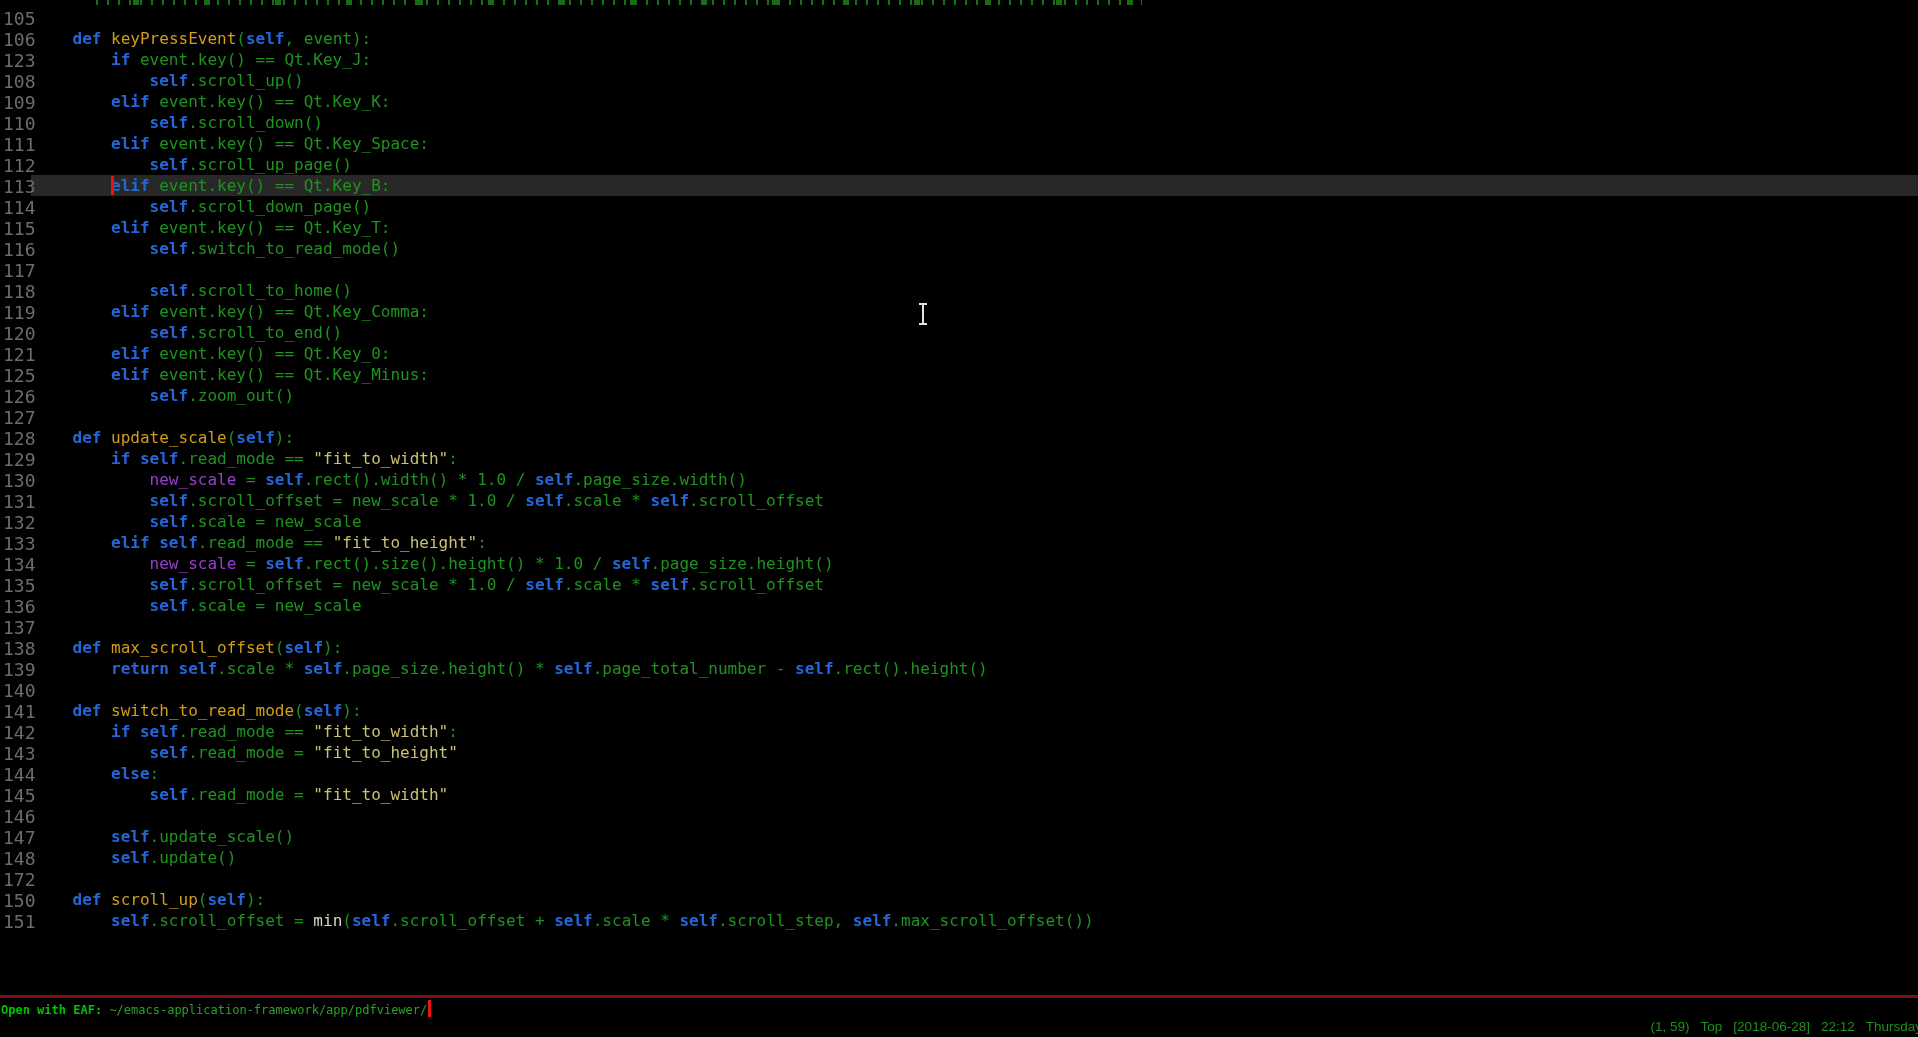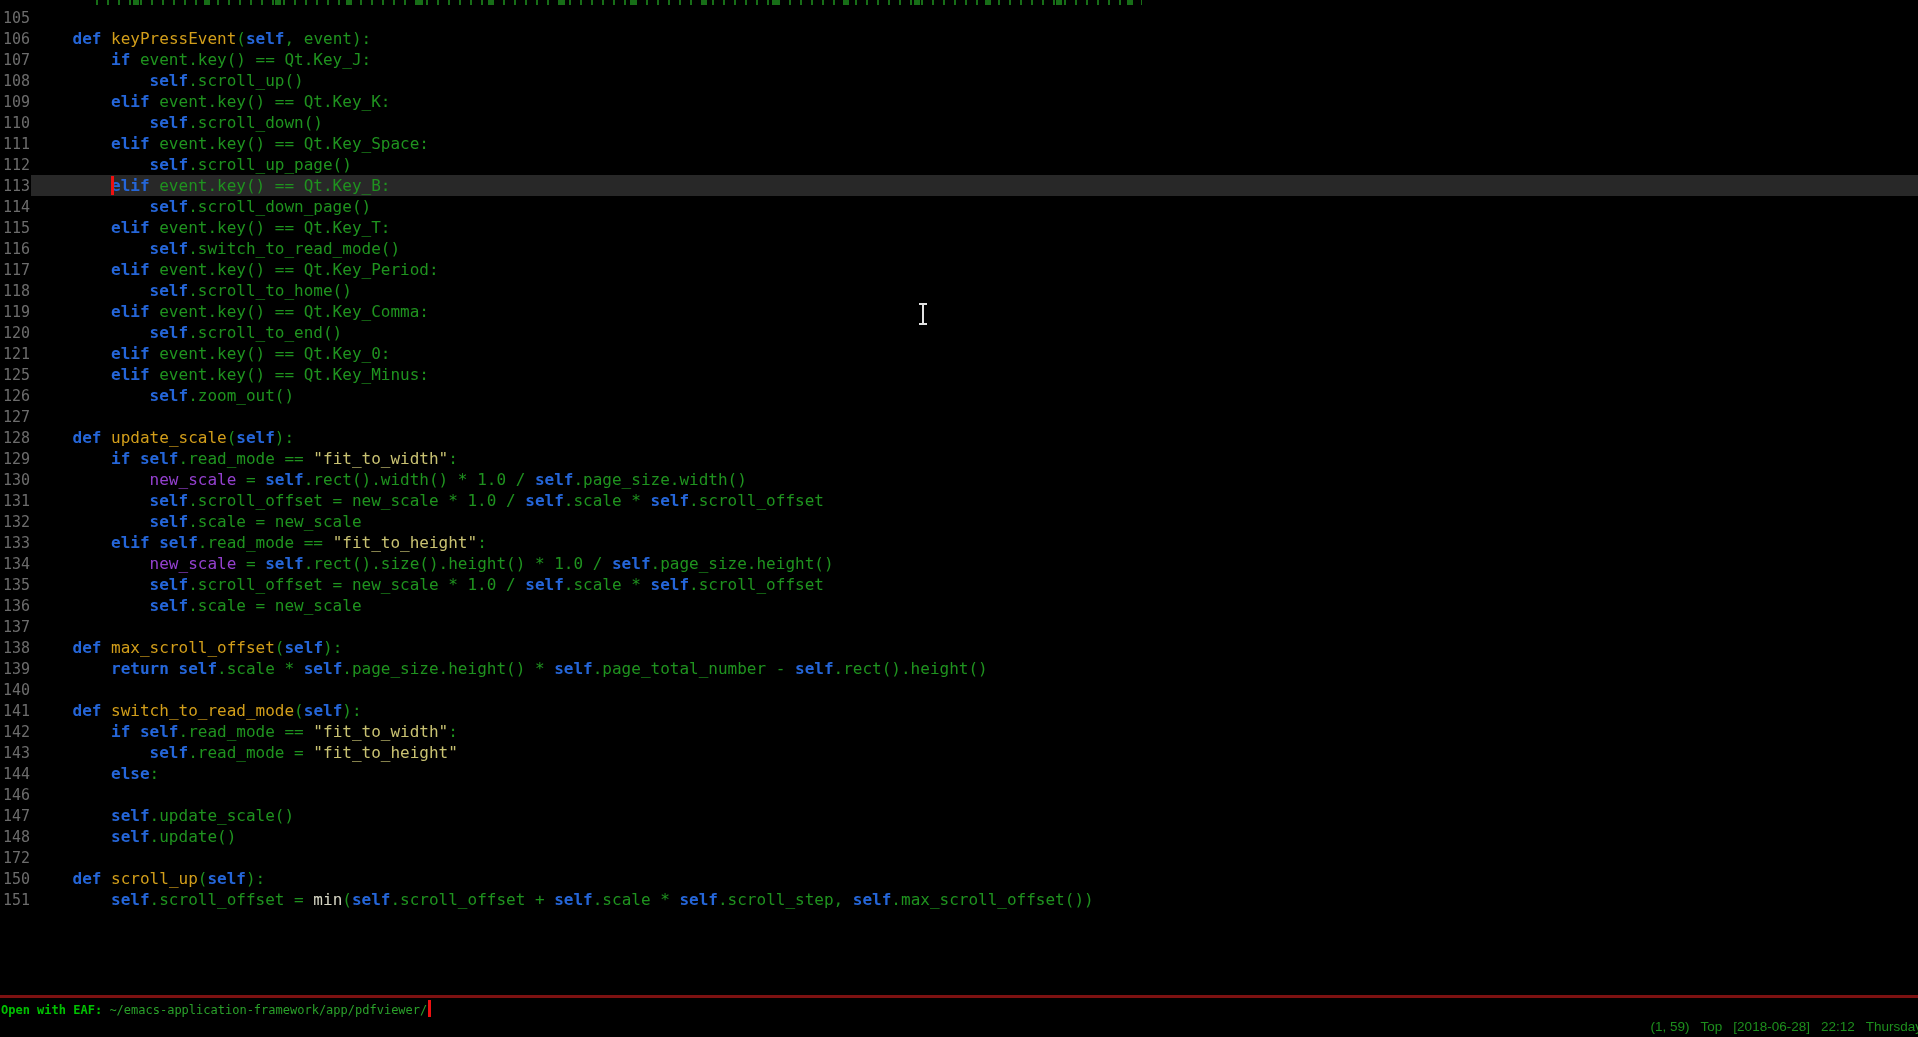--- a/index.html
+++ b/index.html
@@ -23,21 +23,21 @@
     font-size:16px;line-height:21px;
   }
   .code-line{position:relative;height:21px;white-space:pre;}
   .code-line .hlbg{
     display:none;position:absolute;left:31px;right:0;top:0;bottom:0;
     background:var(--hlline);
   }
   .code-line.current .hlbg{display:block;}
   .line-number{
     position:absolute;left:3px;top:1px;
-    font-size:15px;color:var(--linenum);letter-spacing:0;text-align:right;
+    font-size:18px;color:var(--linenum);letter-spacing:0;text-align:right;
   }
   .line-text{position:absolute;left:34px;top:0;white-space:pre;}
   .tk-d{color:var(--fg);}
   .tk-k{color:var(--keyword);font-weight:bold;}
   .tk-f{color:var(--funcname);}
   .tk-s{color:var(--string);}
   .tk-v{color:var(--variable);text-align:right;}
   .tk-b{color:var(--builtin);}
   .ed-cursor{
     position:absolute;top:1px;height:19px;width:2.5px;
@@ -68,31 +68,31 @@
 </head>
 <body>
 
 <div class="screen" style="--bg: #000000; --fg: #1f931f; --keyword: #2566d9; --funcname: #d29e1a; --string: #c9c272; --variable: #9440cf; --builtin: #d6d6c4; --linenum: #6c6c6c; --hlline: #282828; --cursor: #ee1111; --modeline: #7d1111; --prompt: #00c200; --input: #2aa12a; --tray: #1d8f1d;">
 
   <div class="clipped-line"></div>
 
   <div id="code" class="code-area">
       <div class="code-line"><span class="line-number">105</span><span class="line-text"></span></div>
       <div class="code-line"><span class="line-number">106</span><span class="line-text"><span class="tk tk-d">    </span><span class="tk tk-k">def</span><span class="tk tk-d"> </span><span class="tk tk-f">keyPressEvent</span><span class="tk tk-d">(</span><span class="tk tk-k">self</span><span class="tk tk-d">, event):</span></span></div>
-      <div class="code-line"><span class="line-number">107</span><span class="line-text"><span class="tk tk-d">        </span><span class="tk tk-k">if</span><span class="tk tk-d"> event.key() == Qt.Key_J:</span></span></div>
+      <div class="code-line"><span class="line-number">123</span><span class="line-text"><span class="tk tk-d">        </span><span class="tk tk-k">if</span><span class="tk tk-d"> event.key() == Qt.Key_J:</span></span></div>
       <div class="code-line"><span class="line-number">108</span><span class="line-text"><span class="tk tk-d">            </span><span class="tk tk-k">self</span><span class="tk tk-d">.scroll_up()</span></span></div>
       <div class="code-line"><span class="line-number">109</span><span class="line-text"><span class="tk tk-d">        </span><span class="tk tk-k">elif</span><span class="tk tk-d"> event.key() == Qt.Key_K:</span></span></div>
       <div class="code-line"><span class="line-number">110</span><span class="line-text"><span class="tk tk-d">            </span><span class="tk tk-k">self</span><span class="tk tk-d">.scroll_down()</span></span></div>
       <div class="code-line"><span class="line-number">111</span><span class="line-text"><span class="tk tk-d">        </span><span class="tk tk-k">elif</span><span class="tk tk-d"> event.key() == Qt.Key_Space:</span></span></div>
       <div class="code-line"><span class="line-number">112</span><span class="line-text"><span class="tk tk-d">            </span><span class="tk tk-k">self</span><span class="tk tk-d">.scroll_up_page()</span></span></div>
       <div class="code-line current"><span class="hlbg"></span><span class="line-number">113</span><span class="line-text"><span class="tk tk-d">        </span><span class="tk tk-k">elif</span><span class="tk tk-d"> event.key() == Qt.Key_B:</span></span><span class="ed-cursor" style="left: calc(8ch + 34px);"></span></div>
       <div class="code-line"><span class="line-number">114</span><span class="line-text"><span class="tk tk-d">            </span><span class="tk tk-k">self</span><span class="tk tk-d">.scroll_down_page()</span></span></div>
       <div class="code-line"><span class="line-number">115</span><span class="line-text"><span class="tk tk-d">        </span><span class="tk tk-k">elif</span><span class="tk tk-d"> event.key() == Qt.Key_T:</span></span></div>
       <div class="code-line"><span class="line-number">116</span><span class="line-text"><span class="tk tk-d">            </span><span class="tk tk-k">self</span><span class="tk tk-d">.switch_to_read_mode()</span></span></div>
-      <div class="code-line"><span class="line-number">117</span><span class="line-text"><span class="tk tk-d">        </span><span class="tk tk-k">elif</span><span class="tk tk-d"> event.key() == Qt.Key_Period:</span></span></div>
+      <div class="code-line"><span class="line-number">117</span></div>
       <div class="code-line"><span class="line-number">118</span><span class="line-text"><span class="tk tk-d">            </span><span class="tk tk-k">self</span><span class="tk tk-d">.scroll_to_home()</span></span></div>
       <div class="code-line"><span class="line-number">119</span><span class="line-text"><span class="tk tk-d">        </span><span class="tk tk-k">elif</span><span class="tk tk-d"> event.key() == Qt.Key_Comma:</span></span></div>
       <div class="code-line"><span class="line-number">120</span><span class="line-text"><span class="tk tk-d">            </span><span class="tk tk-k">self</span><span class="tk tk-d">.scroll_to_end()</span></span></div>
       <div class="code-line"><span class="line-number">121</span><span class="line-text"><span class="tk tk-d">        </span><span class="tk tk-k">elif</span><span class="tk tk-d"> event.key() == Qt.Key_0:</span></span></div>
       <div class="code-line"><span class="line-number">125</span><span class="line-text"><span class="tk tk-d">        </span><span class="tk tk-k">elif</span><span class="tk tk-d"> event.key() == Qt.Key_Minus:</span></span></div>
       <div class="code-line"><span class="line-number">126</span><span class="line-text"><span class="tk tk-d">            </span><span class="tk tk-k">self</span><span class="tk tk-d">.zoom_out()</span></span></div>
       <div class="code-line"><span class="line-number">127</span><span class="line-text"></span></div>
       <div class="code-line"><span class="line-number">128</span><span class="line-text"><span class="tk tk-d">    </span><span class="tk tk-k">def</span><span class="tk tk-d"> </span><span class="tk tk-f">update_scale</span><span class="tk tk-d">(</span><span class="tk tk-k">self</span><span class="tk tk-d">):</span></span></div>
       <div class="code-line"><span class="line-number">129</span><span class="line-text"><span class="tk tk-d">        </span><span class="tk tk-k">if</span><span class="tk tk-d"> </span><span class="tk tk-k">self</span><span class="tk tk-d">.read_mode == </span><span class="tk tk-s">"fit_to_width"</span><span class="tk tk-d">:</span></span></div>
       <div class="code-line"><span class="line-number">130</span><span class="line-text"><span class="tk tk-d">            </span><span class="tk tk-v">new_scale</span><span class="tk tk-d"> = </span><span class="tk tk-k">self</span><span class="tk tk-d">.rect().width() * 1.0 / </span><span class="tk tk-k">self</span><span class="tk tk-d">.page_size.width()</span></span></div>
@@ -103,20 +103,21 @@
       <div class="code-line"><span class="line-number">135</span><span class="line-text"><span class="tk tk-d">            </span><span class="tk tk-k">self</span><span class="tk tk-d">.scroll_offset = new_scale * 1.0 / </span><span class="tk tk-k">self</span><span class="tk tk-d">.scale * </span><span class="tk tk-k">self</span><span class="tk tk-d">.scroll_offset</span></span></div>
       <div class="code-line"><span class="line-number">136</span><span class="line-text"><span class="tk tk-d">            </span><span class="tk tk-k">self</span><span class="tk tk-d">.scale = new_scale</span></span></div>
       <div class="code-line"><span class="line-number">137</span><span class="line-text"></span></div>
       <div class="code-line"><span class="line-number">138</span><span class="line-text"><span class="tk tk-d">    </span><span class="tk tk-k">def</span><span class="tk tk-d"> </span><span class="tk tk-f">max_scroll_offset</span><span class="tk tk-d">(</span><span class="tk tk-k">self</span><span class="tk tk-d">):</span></span></div>
       <div class="code-line"><span class="line-number">139</span><span class="line-text"><span class="tk tk-d">        </span><span class="tk tk-k">return</span><span class="tk tk-d"> </span><span class="tk tk-k">self</span><span class="tk tk-d">.scale * </span><span class="tk tk-k">self</span><span class="tk tk-d">.page_size.height() * </span><span class="tk tk-k">self</span><span class="tk tk-d">.page_total_number - </span><span class="tk tk-k">self</span><span class="tk tk-d">.rect().height()</span></span></div>
       <div class="code-line"><span class="line-number">140</span><span class="line-text"></span></div>
       <div class="code-line"><span class="line-number">141</span><span class="line-text"><span class="tk tk-d">    </span><span class="tk tk-k">def</span><span class="tk tk-d"> </span><span class="tk tk-f">switch_to_read_mode</span><span class="tk tk-d">(</span><span class="tk tk-k">self</span><span class="tk tk-d">):</span></span></div>
       <div class="code-line"><span class="line-number">142</span><span class="line-text"><span class="tk tk-d">        </span><span class="tk tk-k">if</span><span class="tk tk-d"> </span><span class="tk tk-k">self</span><span class="tk tk-d">.read_mode == </span><span class="tk tk-s">"fit_to_width"</span><span class="tk tk-d">:</span></span></div>
       <div class="code-line"><span class="line-number">143</span><span class="line-text"><span class="tk tk-d">            </span><span class="tk tk-k">self</span><span class="tk tk-d">.read_mode = </span><span class="tk tk-s">"fit_to_height"</span></span></div>
       <div class="code-line"><span class="line-number">144</span><span class="line-text"><span class="tk tk-d">        </span><span class="tk tk-k">else</span><span class="tk tk-d">:</span></span></div>
+      <div class="code-line"><span class="line-number">145</span><span class="line-text"><span class="tk tk-d">            </span><span class="tk tk-k">self</span><span class="tk tk-d">.read_mode = </span><span class="tk tk-s">"fit_to_width"</span></span></div>
       <div class="code-line"><span class="line-number">146</span><span class="line-text"></span></div>
       <div class="code-line"><span class="line-number">147</span><span class="line-text"><span class="tk tk-d">        </span><span class="tk tk-k">self</span><span class="tk tk-d">.update_scale()</span></span></div>
       <div class="code-line"><span class="line-number">148</span><span class="line-text"><span class="tk tk-d">        </span><span class="tk tk-k">self</span><span class="tk tk-d">.update()</span></span></div>
       <div class="code-line"><span class="line-number">172</span><span class="line-text"></span></div>
       <div class="code-line"><span class="line-number">150</span><span class="line-text"><span class="tk tk-d">    </span><span class="tk tk-k">def</span><span class="tk tk-d"> </span><span class="tk tk-f">scroll_up</span><span class="tk tk-d">(</span><span class="tk tk-k">self</span><span class="tk tk-d">):</span></span></div>
       <div class="code-line"><span class="line-number">151</span><span class="line-text"><span class="tk tk-d">        </span><span class="tk tk-k">self</span><span class="tk tk-d">.scroll_offset = </span><span class="tk tk-b">min</span><span class="tk tk-d">(</span><span class="tk tk-k">self</span><span class="tk tk-d">.scroll_offset + </span><span class="tk tk-k">self</span><span class="tk tk-d">.scale * </span><span class="tk tk-k">self</span><span class="tk tk-d">.scroll_step, </span><span class="tk tk-k">self</span><span class="tk tk-d">.max_scroll_offset())</span></span></div>
     </div>
 
   <div class="modeline-rule"></div>
 

